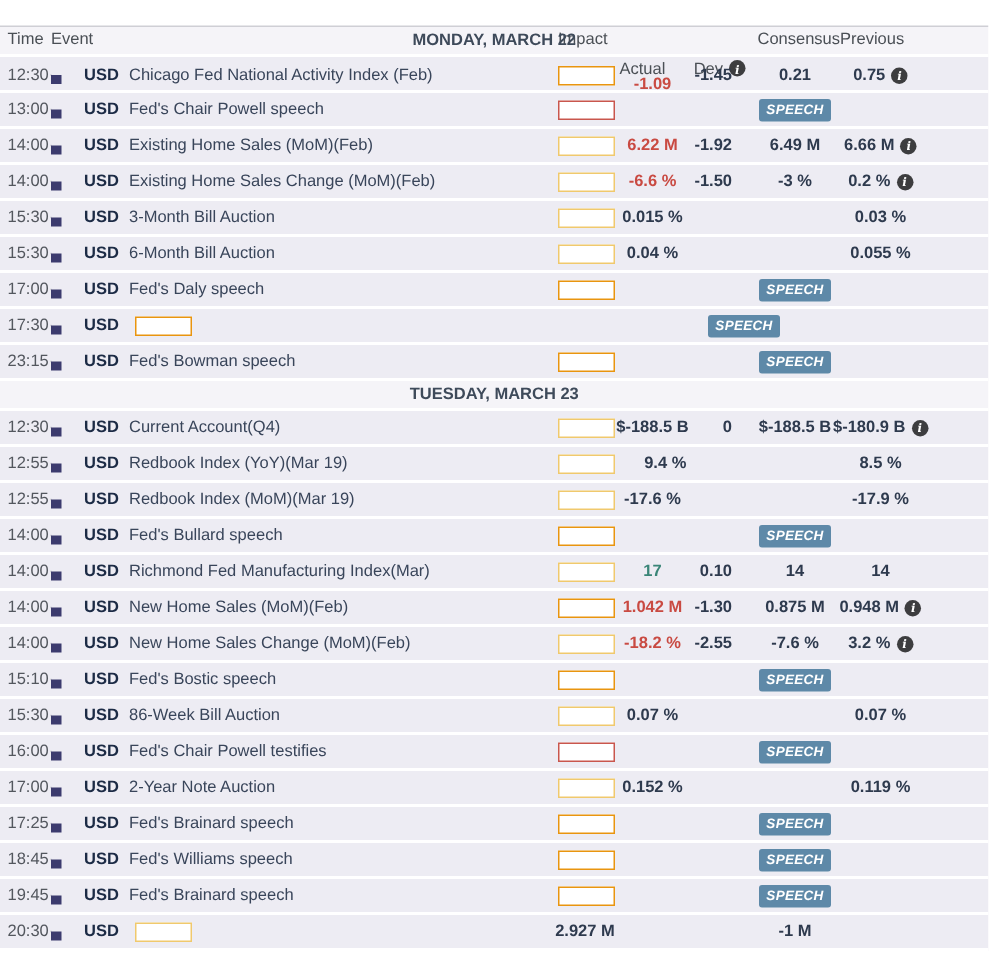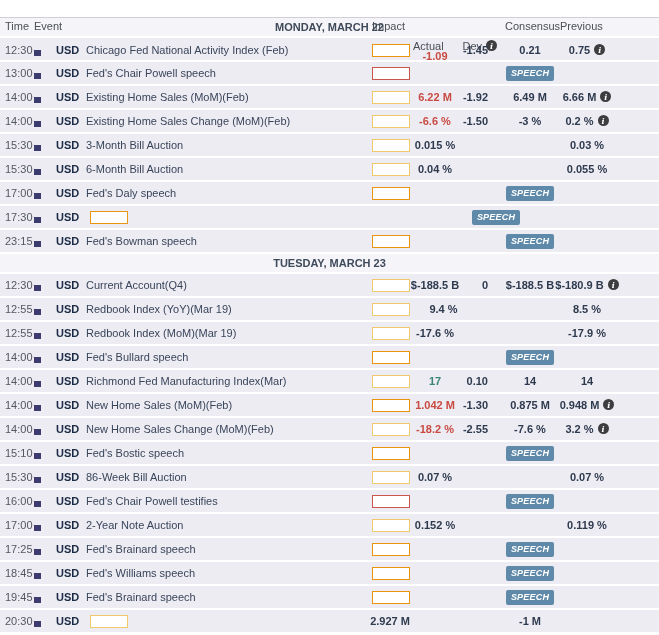--- a/index.html
+++ b/index.html
@@ -63,21 +63,21 @@
     width:38px; height:13px;
     margin-left:4px;
     border:1px solid #999;
     background:#fff;
     box-sizing:border-box;
   }
   .impact-fill { height:100%; }
   .actual-cell { display:flex; justify-content:center; font-weight:bold; white-space:nowrap; }
   .dev-cell { text-align:right; font-weight:bold; color:#2e3a4e; white-space:nowrap; }
   .consensus-cell { display:flex; justify-content:center; align-items:center; font-weight:bold; color:#2e3a4e; white-space:nowrap; }
-  .previous-cell { display:flex; justify-content:center; align-items:flex-start; gap:4px; font-weight:bold; color:#2e3a4e; white-space:nowrap; }
+  .previous-cell { display:flex; justify-content:center; align-items:center; gap:4px; font-weight:bold; color:#2e3a4e; white-space:nowrap; }
   .info-icon {
     width:11px; height:11px;
     border-radius:50%;
     background:#3d3d3f;
     color:#fff;
     font-size:8px;
     font-weight:bold;
     font-style:italic;
     font-family:"DejaVu Serif", serif;
     display:inline-flex; align-items:center; justify-content:center;

